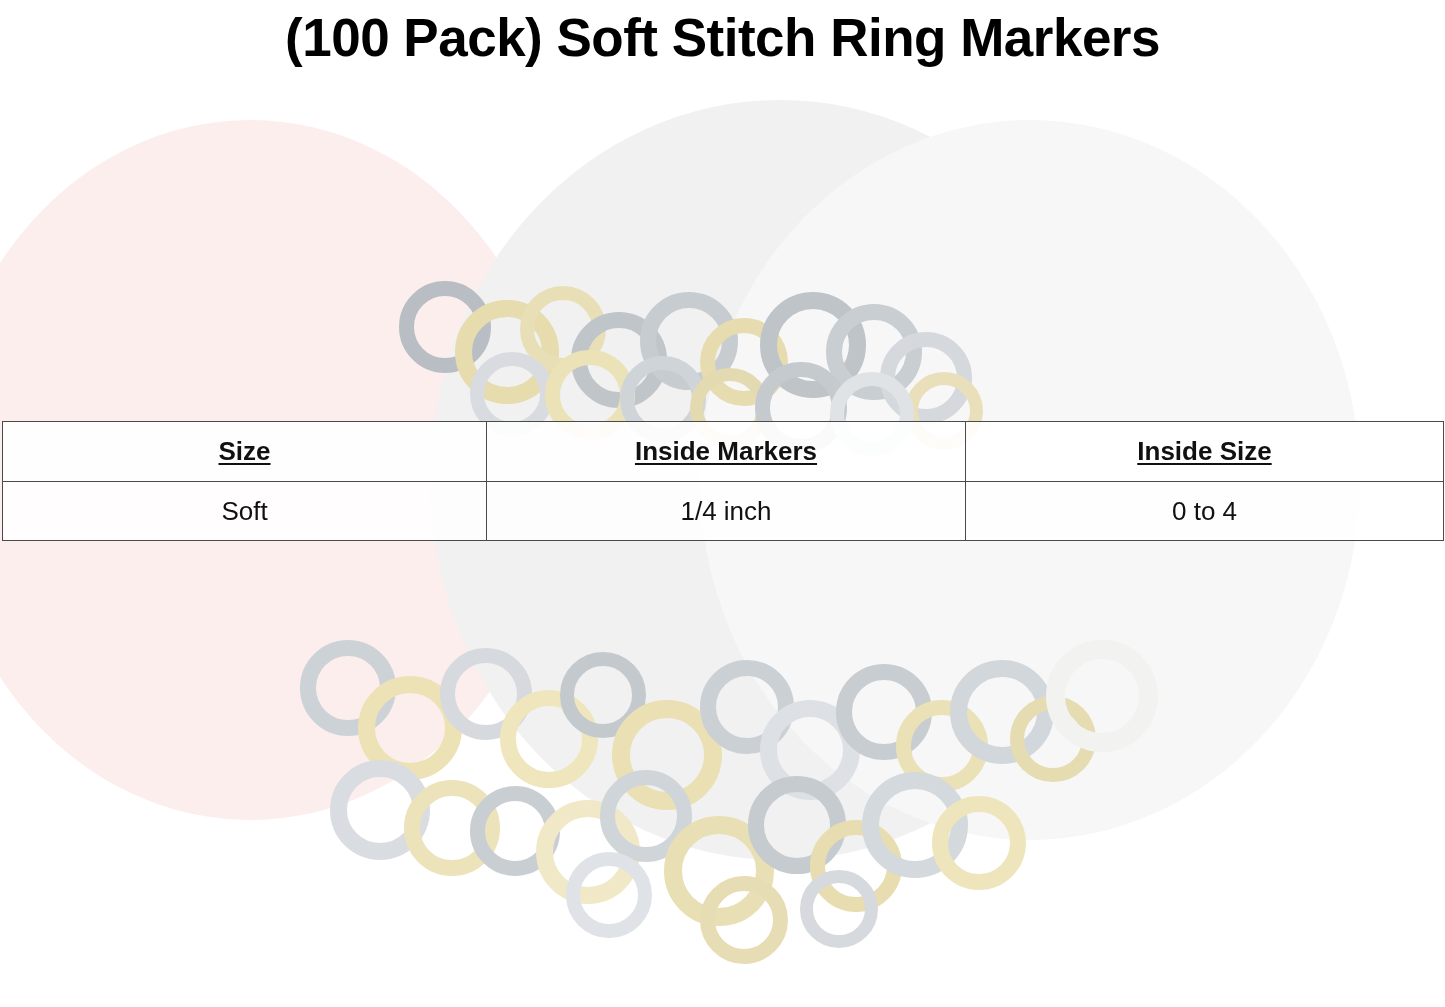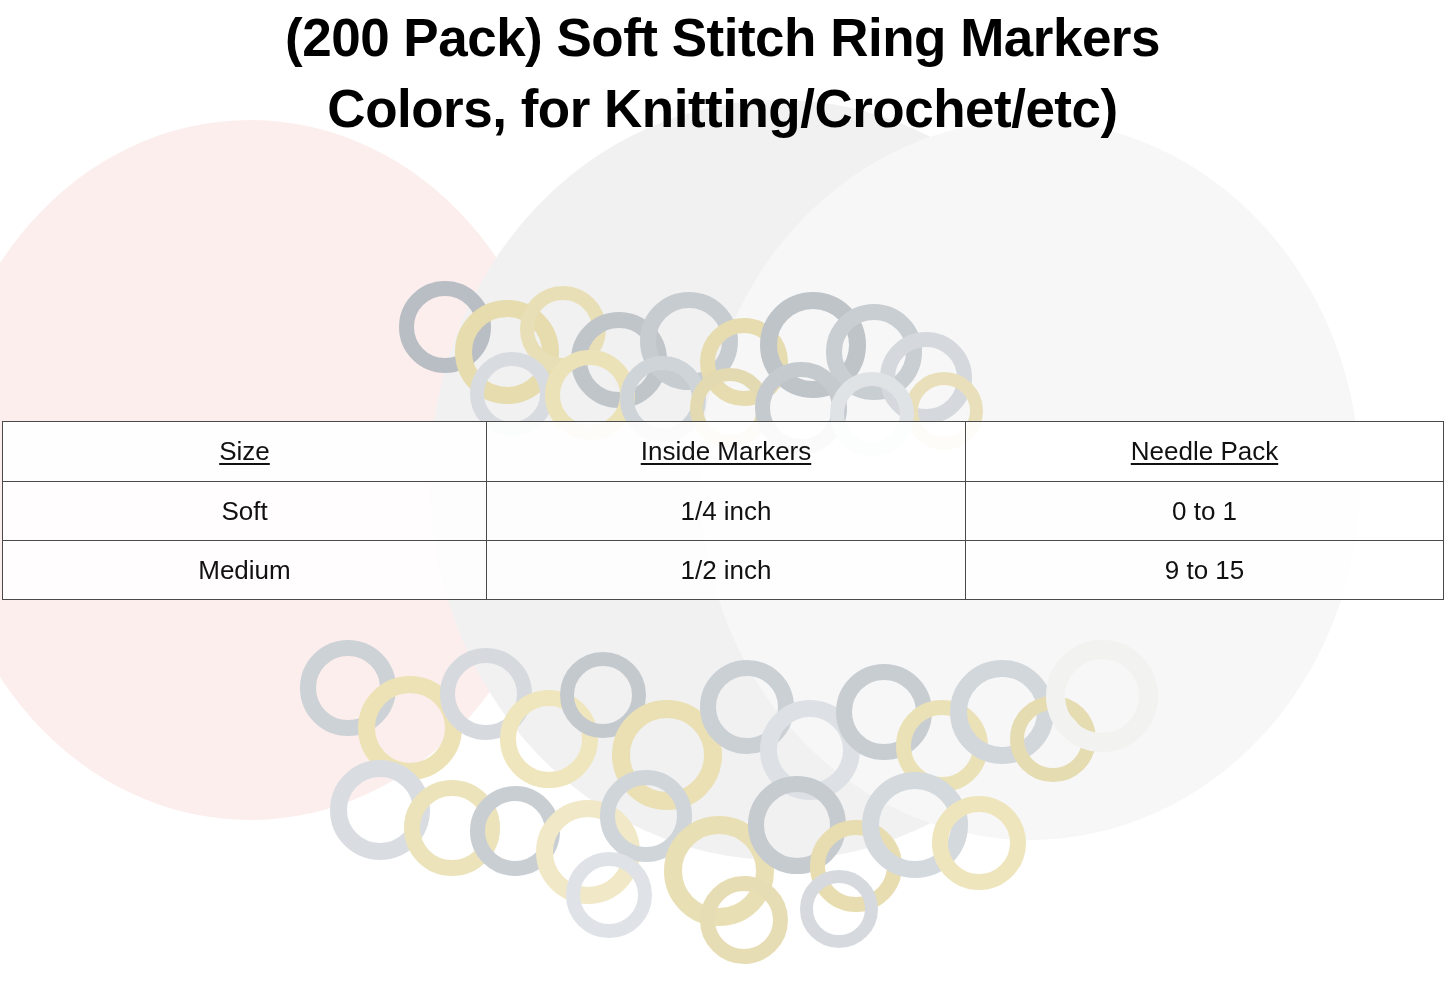--- a/index.html
+++ b/index.html
@@ -90,21 +90,21 @@
     border: 1px solid #4a4a4a;
     text-align: center;
     font-size: 26px;
     font-weight: normal;
     color: #111111;
     height: 58px;
     padding: 0;
     background: rgba(255,255,255,0.86);
   }
   table.size-table thead th {
-    font-weight: normal;
+    font-weight: bold;
     height: 59px;
     background: rgba(255,255,255,0.9);
   }
   table.size-table thead th span.hdr {
     text-decoration: underline;
     text-underline-offset: 3px;
   }
   col.c1 { width: 484px; }
   col.c2 { width: 479px; }
   col.c3 { width: 478px; }
@@ -158,46 +158,40 @@
         <div class="ring" style="left: 810px; top: 820px; width: 92px; height: 92px; border-width: 15px; border-color: rgb(232, 221, 176);"></div>
         <div class="ring" style="left: 862px; top: 772px; width: 106px; height: 106px; border-width: 17px; border-color: rgb(212, 217, 221);"></div>
         <div class="ring" style="left: 932px; top: 796px; width: 94px; height: 94px; border-width: 16px; border-color: rgb(238, 229, 188);"></div>
         <div class="ring" style="left: 566px; top: 852px; width: 86px; height: 86px; border-width: 14px; border-color: rgb(223, 227, 231);"></div>
         <div class="ring" style="left: 700px; top: 876px; width: 88px; height: 88px; border-width: 15px; border-color: rgb(231, 221, 180);"></div>
         <div class="ring" style="left: 800px; top: 870px; width: 78px; height: 78px; border-width: 13px; border-color: rgb(214, 218, 222);"></div>
       </div>
   </div>
 
   <div class="title">
-    <div>(200 Pack) Soft Stitch Ring Markers</div>
-    <div>Colors, for Knitting/Crochet/etc)</div>
+    <div>(100 Pack) Soft Stitch Ring Markers</div>
   </div>
 
   <div class="table-wrap">
     <table class="size-table">
       <colgroup>
         <col class="c1">
           <col class="c2">
           <col class="c3">
       </colgroup>
       <thead>
         <tr>
           <th><span class="hdr">Size</span></th>
           <th><span class="hdr">Inside Markers</span></th>
-          <th><span class="hdr">Needle Pack</span></th>
+          <th><span class="hdr">Inside Size</span></th>
         </tr>
       </thead>
       <tbody>
         <tr>
           <td>Soft</td>
           <td>1/4 inch</td>
-          <td>0 to 1</td>
-        </tr>
-        <tr>
-          <td>Medium</td>
-          <td>1/2 inch</td>
-          <td>9 to 15</td>
+          <td>0 to 4</td>
         </tr>
       </tbody>
     </table>
   </div>
 
 </div>
 
 </body></html>

